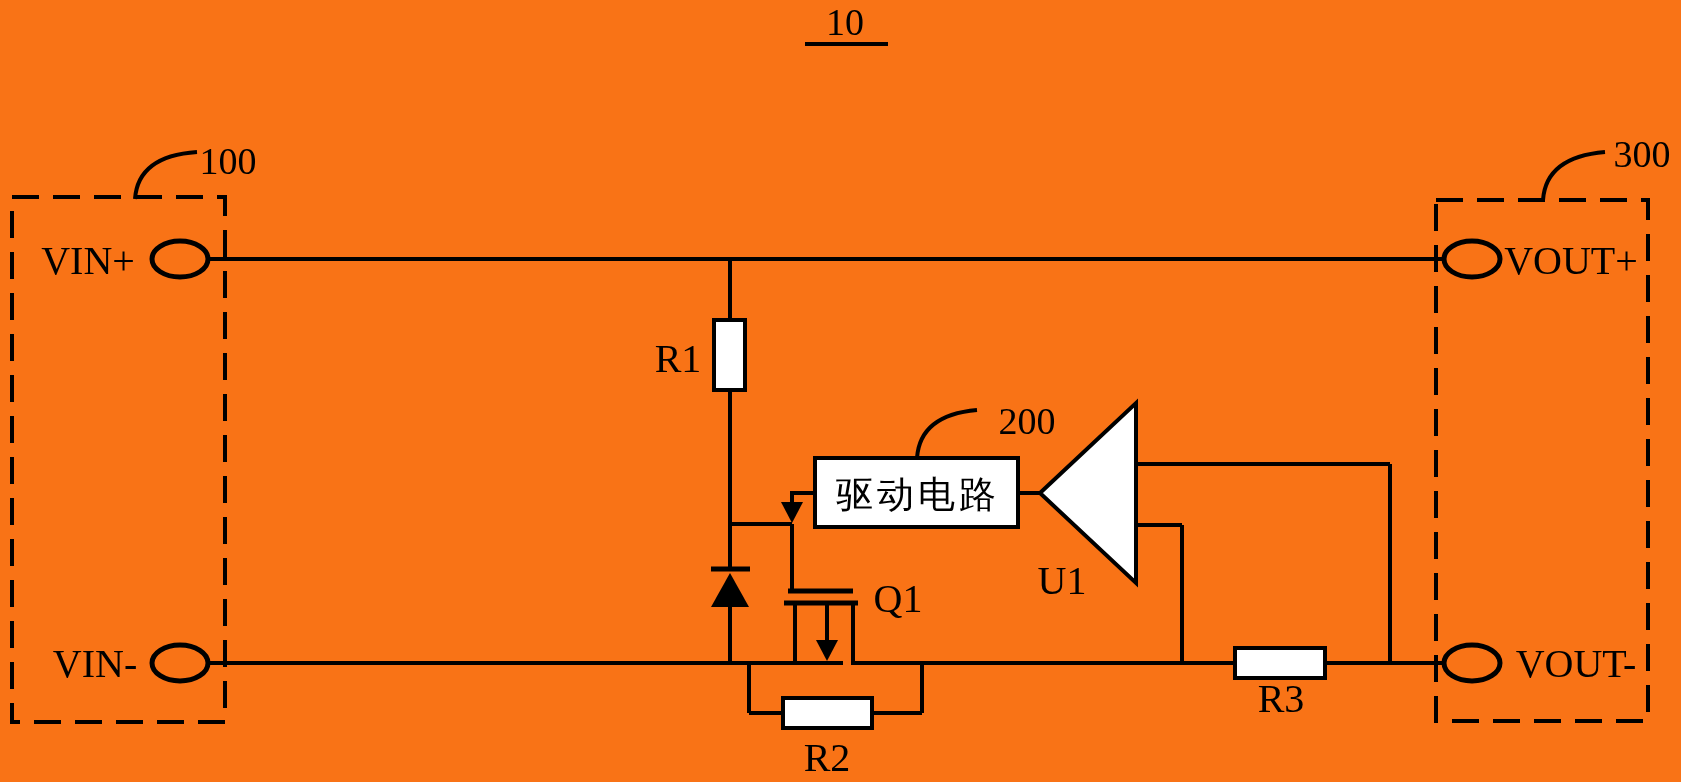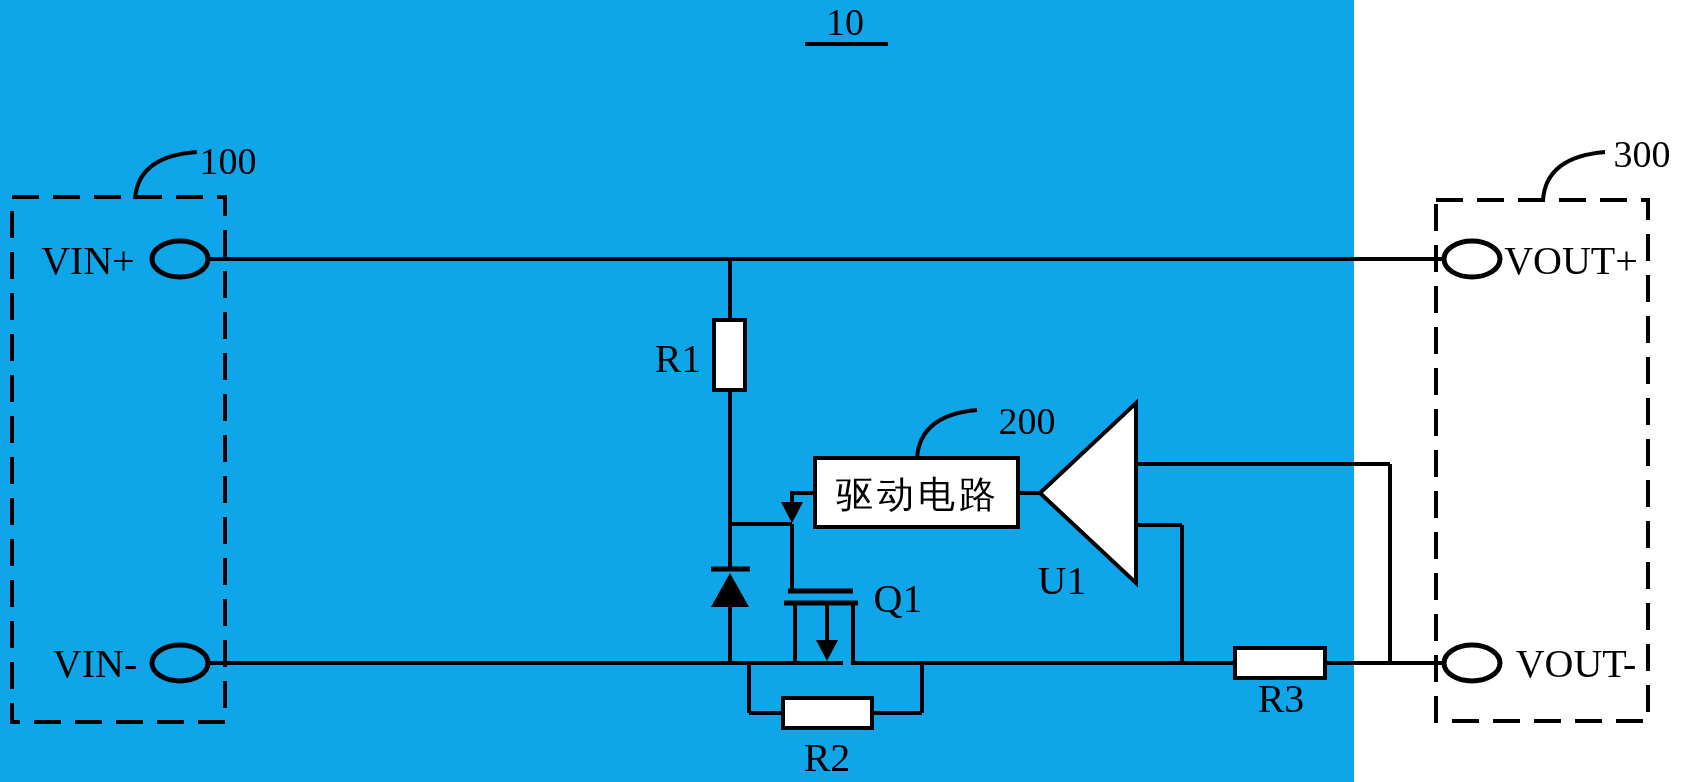--- a/index.html
+++ b/index.html
@@ -2,23 +2,23 @@
 <html><head>
 <meta charset="utf-8">
 <style>
   html, body {
     margin: 0;
     padding: 0;
     background: #ffffff;
   }
   .stage {
     position: relative;
-    width: 1354px;
+    width: 1681px;
     height: 782px;
-    background: #0ea5e9;
+    background: #f97316;
   }
   svg.fig { display: block; }
   text {
     font-family: "Liberation Serif", "DejaVu Serif", serif;
     fill: #000000;
   }
   .t-label { font-size: 40px; }   
   .t-ref   { font-size: 38px; }   
   .t-cjk   { font-size: 37px; letter-spacing: 4px; }
   .wire    { stroke: #000000; stroke-width: 4; fill: none; }

